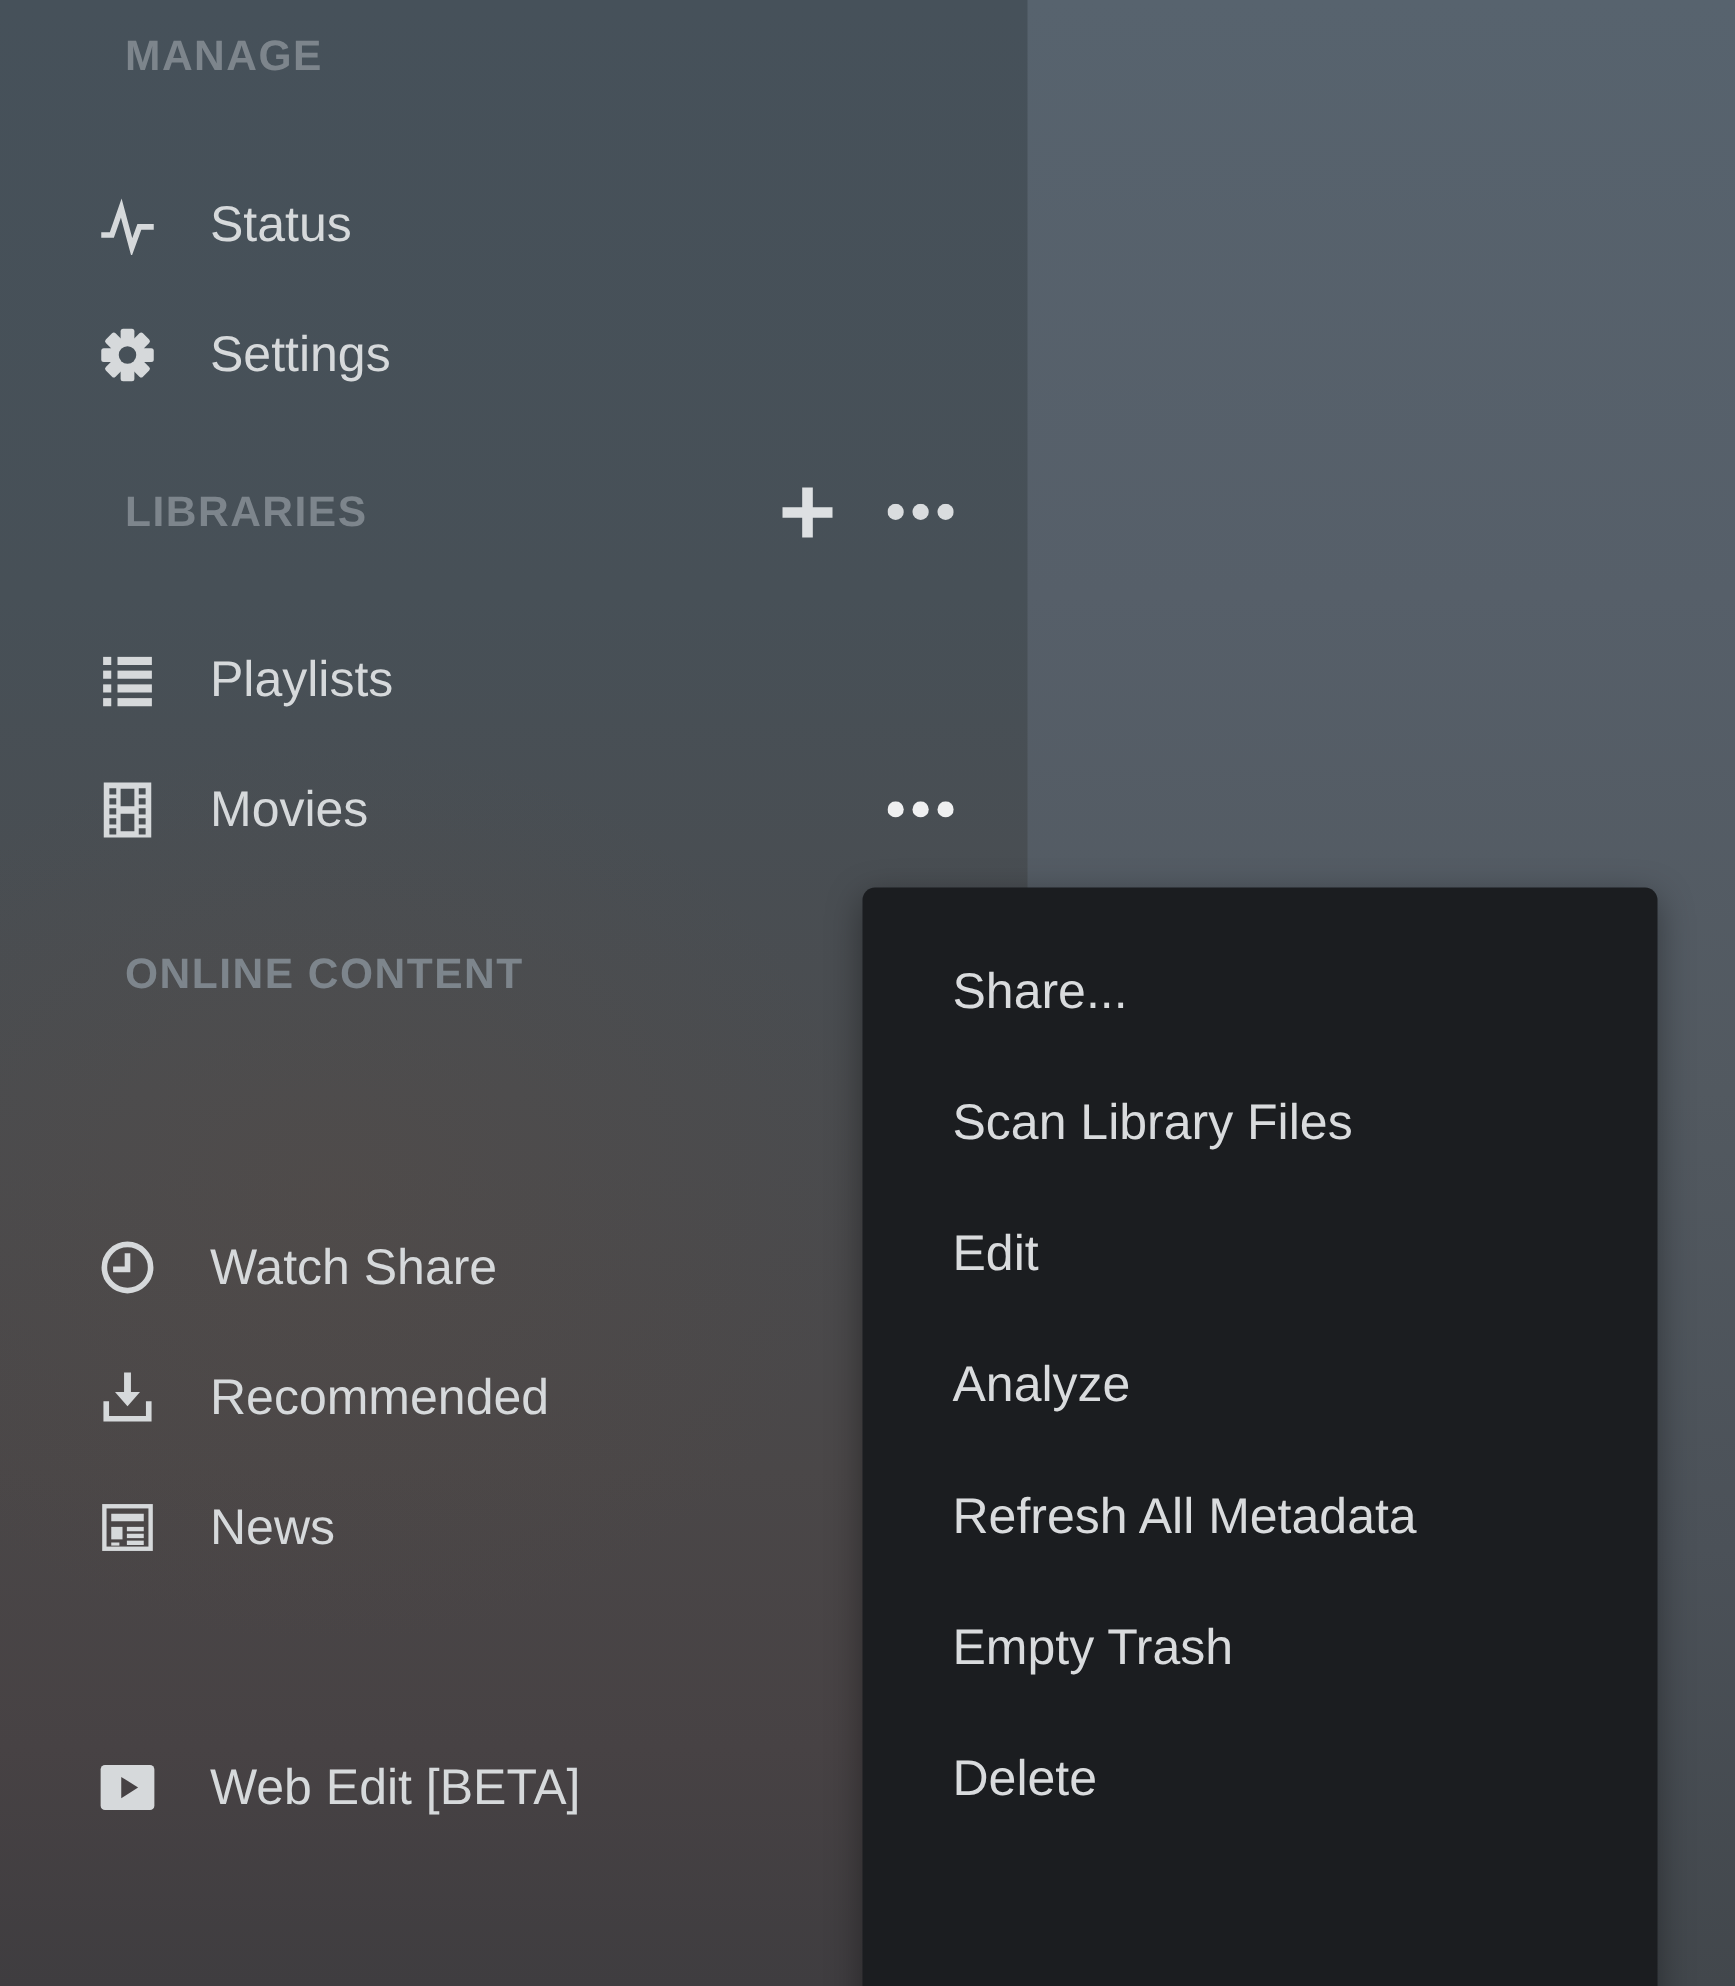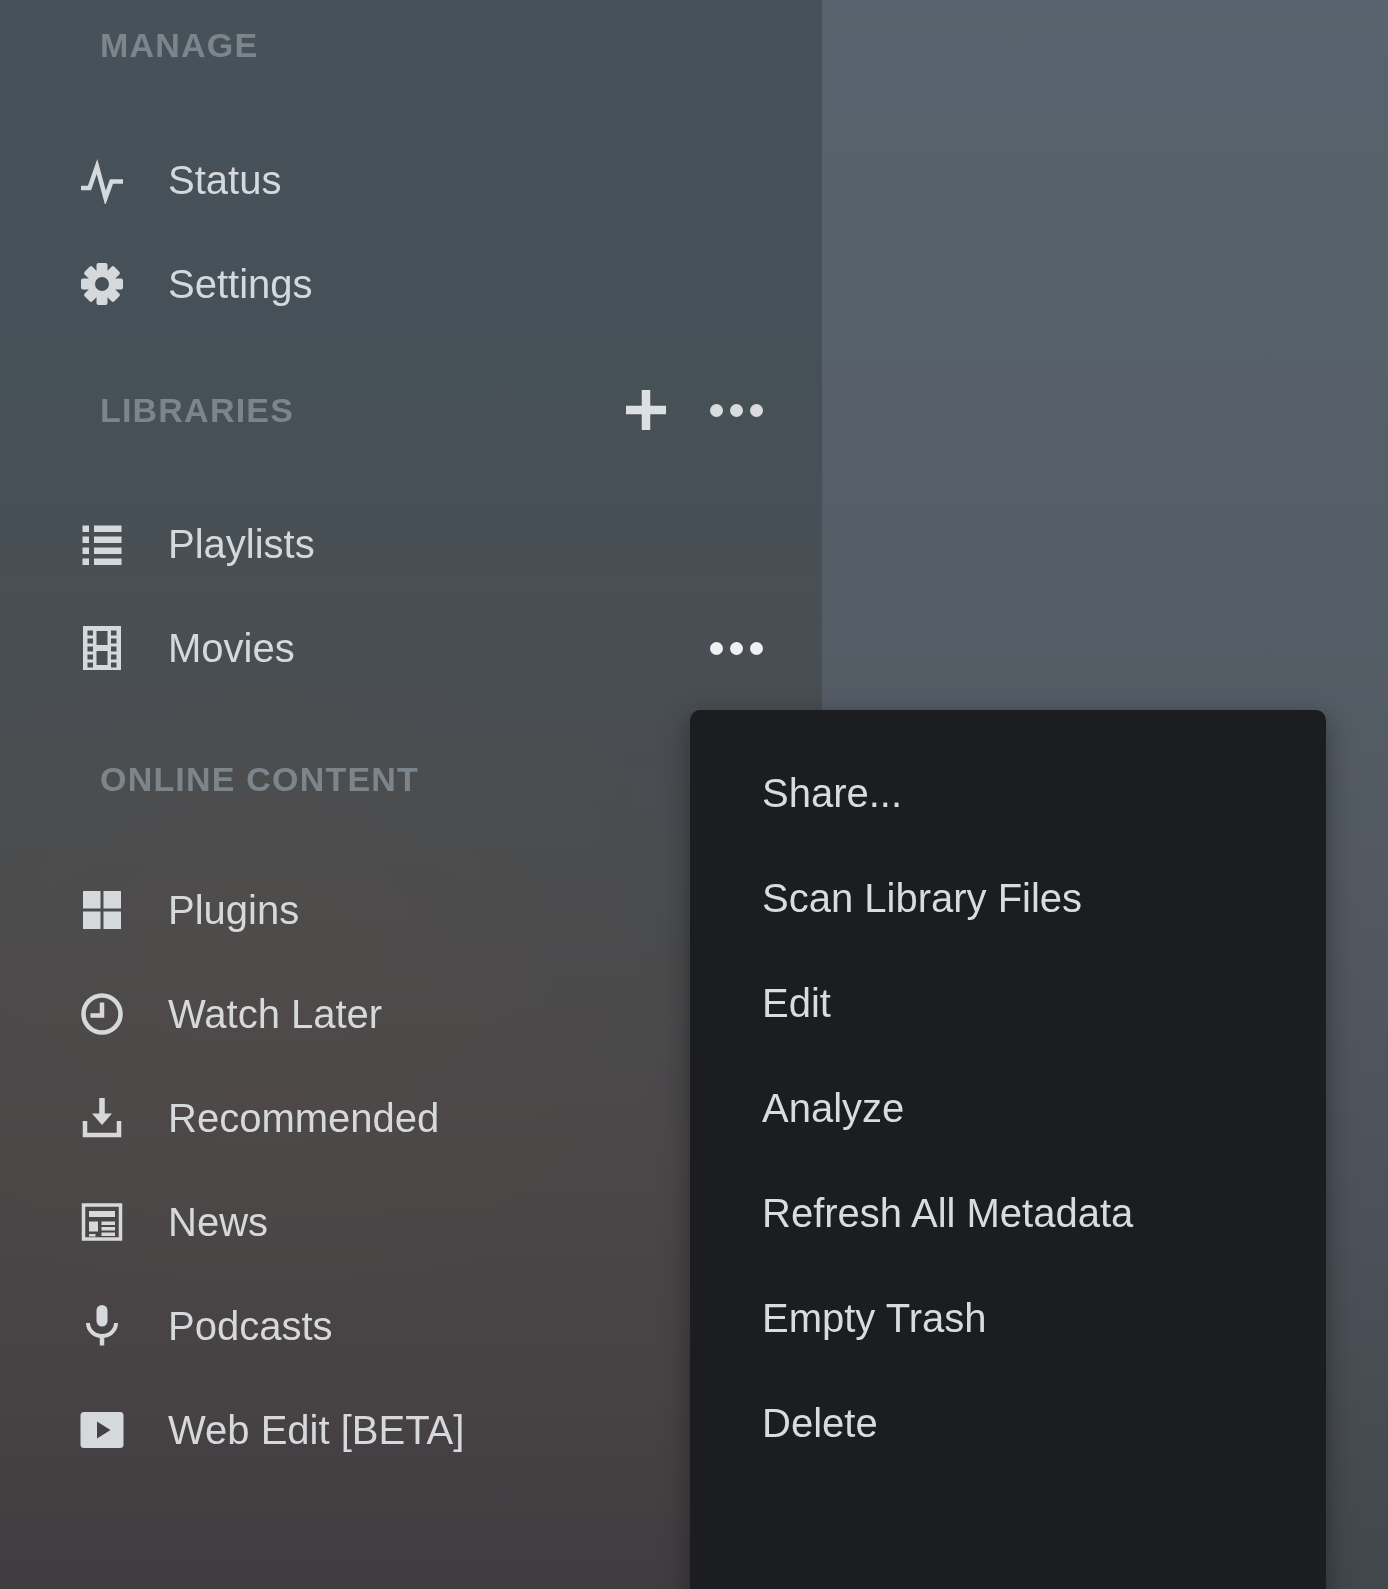--- a/index.html
+++ b/index.html
@@ -147,42 +147,29 @@
         <g fill="#eff0f1">
           <circle cx="6.5" cy="6.5" r="6.5"></circle>
             <circle cx="26.5" cy="6.5" r="6.5"></circle>
             <circle cx="46.5" cy="6.5" r="6.5"></circle>
         </g>
       </svg>
     </span>
 
     <div class="nav-header" style="top:757px">ONLINE CONTENT</div>
 
-    <div class="nav-item" style="top:858px">
-      <span class="icon">
-        <svg width="48" height="48" viewBox="0 0 48 48">
-          <g class="ink">
-            <rect x="5" y="5" width="17.5" height="17.5"></rect>
-              <rect x="25.5" y="5" width="17.5" height="17.5"></rect>
-            <rect x="5" y="25.5" width="17.5" height="17.5"></rect>
-              <rect x="25.5" y="25.5" width="17.5" height="17.5"></rect>
-          </g>
-        </svg>
-      </span>
-      <span class="label">Plugins</span>
-    </div>
 
     <div class="nav-item" style="top:962px">
       <span class="icon">
         <svg width="48" height="48" viewBox="0 0 48 48">
           <circle class="stroke-ink" stroke-width="4.5" cx="24" cy="24" r="18.5"></circle>
           <path class="stroke-ink" stroke-width="4.5" d="M24,12.5 V25.5 H12.5"></path>
         </svg>
       </span>
-      <span class="label">Watch Later</span>
+      <span class="label">Watch Share</span>
     </div>
 
     <div class="nav-item" style="top:1066px">
       <span class="icon">
         <svg width="48" height="48" viewBox="0 0 48 48">
           <rect class="ink" x="21.25" y="4" width="5.5" height="18"></rect>
           <polygon class="ink" points="14,19.5 34,19.5 24,31"></polygon>
           <path class="stroke-ink" stroke-width="4.5" d="M7,27 V41 H41 V27"></path>
         </svg>
       </span>
@@ -199,30 +186,20 @@
             <rect x="23.5" y="23.5" width="13.5" height="3.5"></rect>
             <rect x="23.5" y="29" width="13.5" height="3.5"></rect>
             <rect x="23.5" y="34.5" width="13.5" height="3.5"></rect>
             <rect x="11" y="36" width="6.5" height="2.5"></rect>
           </g>
         </svg>
       </span>
       <span class="label">News</span>
     </div>
 
-    <div class="nav-item" style="top:1274px">
-      <span class="icon">
-        <svg width="48" height="48" viewBox="0 0 48 48">
-          <rect class="ink" x="18.5" y="3" width="11" height="21.5" rx="5.5"></rect>
-          <path class="stroke-ink" stroke-width="4" d="M10,21 a14,13 0 0 0 28,0"></path>
-          <path class="stroke-ink" stroke-width="4.5" d="M24,34 V43.5"></path>
-        </svg>
-      </span>
-      <span class="label">Podcasts</span>
-    </div>
 
     <div class="nav-item" style="top:1378px">
       <span class="icon">
         <svg width="48" height="48" viewBox="0 0 48 48">
           <defs>
             <mask id="playhole">
               <rect width="48" height="48" fill="#fff"></rect>
               <polygon points="19,15.5 32.5,24 19,32.5" fill="#000"></polygon>
             </mask>
           </defs>

